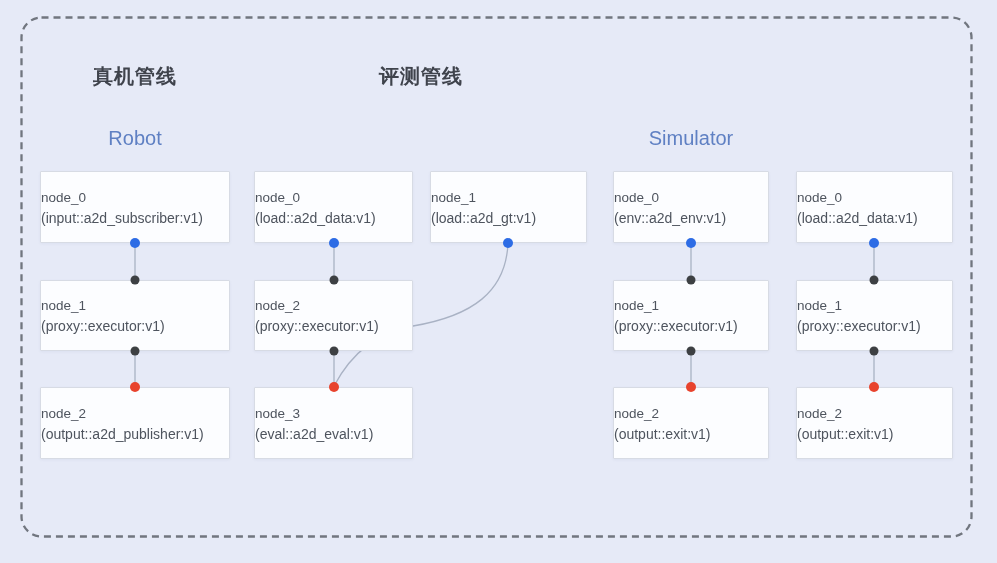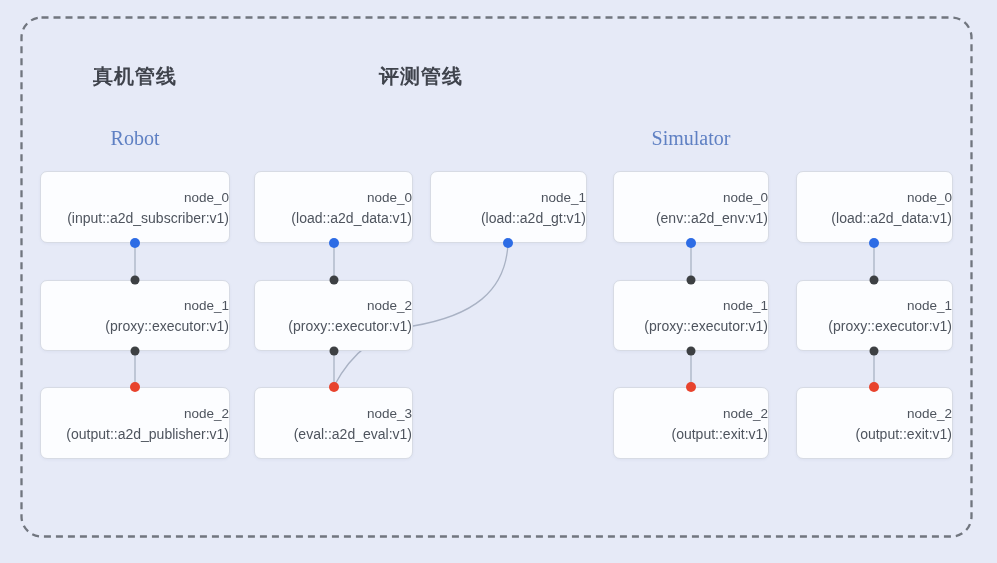--- a/index.html
+++ b/index.html
@@ -7,25 +7,25 @@
     position:relative;width:997px;height:563px;background:#e6eaf7;
     font-family:"Liberation Sans","DejaVu Sans",sans-serif;overflow:hidden;padding-left:12px;
   }
   .edge-layer{position:absolute;left:0;top:0;z-index:1;}
   .pcol-title{
     position:absolute;top:64px;width:240px;text-align:center;
     font-size:20px;font-weight:700;color:#3f434c;letter-spacing:1px;line-height:24px;z-index:2;
   }
   .pcol-sub{
     position:absolute;top:125px;width:240px;text-align:center;
-    font-size:20px;font-weight:400;color:#5f80c3;line-height:26px;z-index:2;font-family:Liberation Serif, serif;
+    font-size:20px;font-weight:400;color:#5f80c3;line-height:26px;z-index:2;
   }
   .node{
-    position:absolute;z-index:2;background:#fcfdff;border:1px solid #d7dbe4;border-radius:7px;
-    display:flex;flex-direction:column;align-items:flex-end;justify-content:center;
+    position:absolute;z-index:2;background:#fcfdff;border:1px solid #d7dbe4;border-radius:1px;
+    display:flex;flex-direction:column;align-items:flex-start;justify-content:center;
     box-shadow:0 1px 3px rgba(70,90,140,0.06);box-sizing:border-box;
   }
   .node-title{font-size:13.5px;color:#4e545e;line-height:21px;}
   .node-sub{font-size:14px;color:#4e545e;line-height:20px;}
   .port{position:absolute;z-index:3;border-radius:50%;transform:translate(-50%,-50%);}
   .port.blue{width:10px;height:10px;background:#2d6ce5;}
   .port.dark{width:9px;height:9px;background:#3d4043;}
   .port.red{width:10px;height:10px;background:#e8432d;}
 </style>
 </head>

